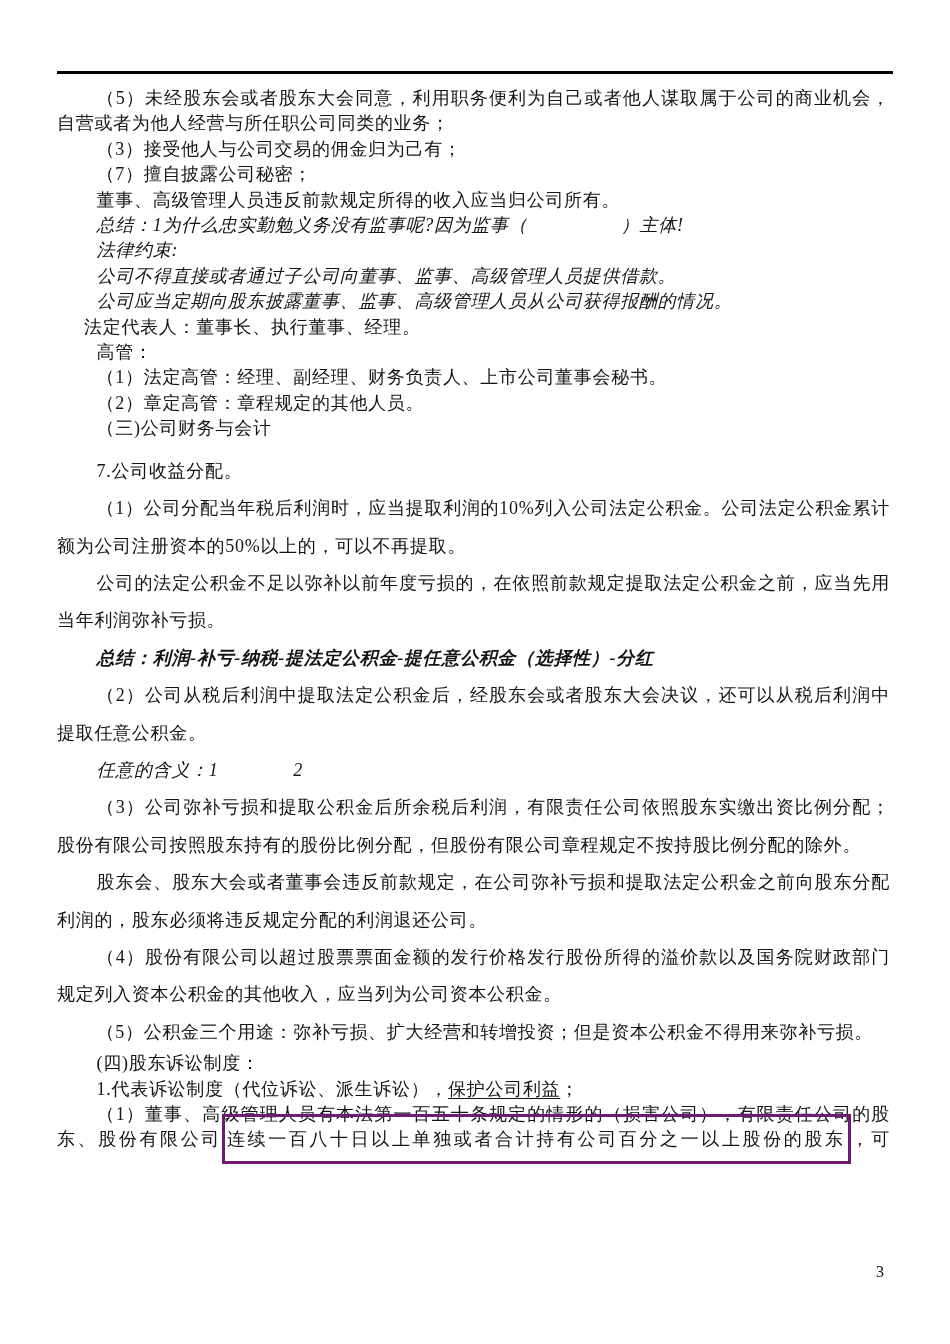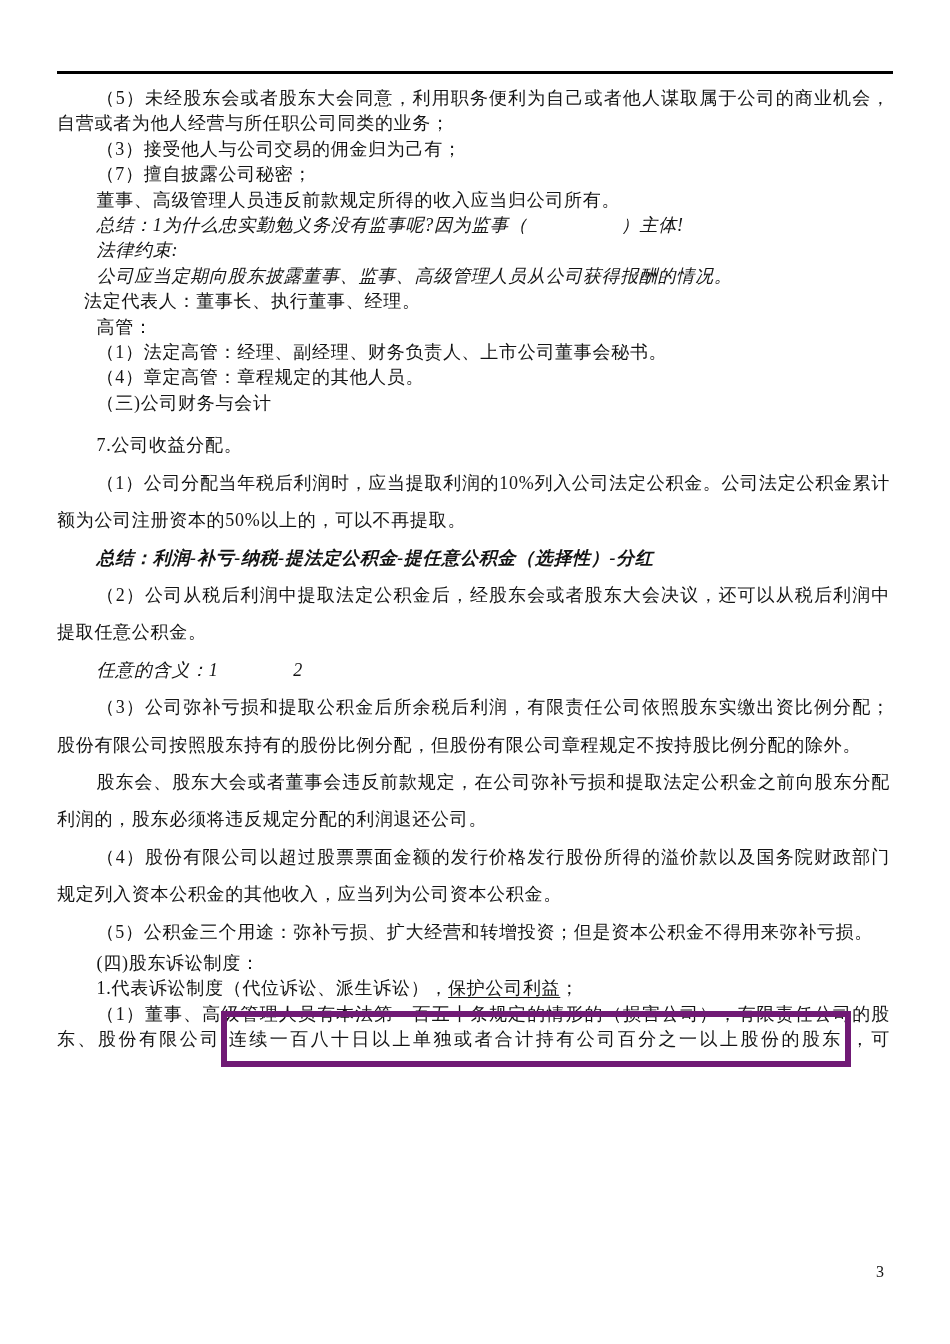--- a/index.html
+++ b/index.html
@@ -38,21 +38,21 @@
   .i2  { text-indent: 2.2em; }
   .i15 { text-indent: 1.5em; }
   .kai { font-style: italic; }   
   .b   { font-weight: bold; }
   .stretch { text-align-last: justify; }
   .ul {
     text-decoration: underline;
     text-underline-offset: 3px;
   }
   .boxed {
-    border: 6px solid #701a75;
+    border: 3px solid #701a75;
     padding: 12px 2px;
   }
   .page-num {
     position: absolute;
     top: 1263px;
     right: 66px;
     font-size: 16px;
     color: #141414;
   }
 </style>
@@ -64,31 +64,33 @@
 
   <div class="content">
 
     <section class="sec-a">
       <p class="i2">（5）未经股东会或者股东大会同意，利用职务便利为自己或者他人谋取属于公司的商业机会，自营或者为他人经营与所任职公司同类的业务；</p>
       <p class="i2">（3）接受他人与公司交易的佣金归为己有；</p>
       <p class="i2">（7）擅自披露公司秘密；</p>
       <p class="i2">董事、高级管理人员违反前款规定所得的收入应当归公司所有。</p>
       <p class="i2 kai">总结：1为什么忠实勤勉义务没有监事呢?因为监事（　　　　　）主体!</p>
       <p class="i2 kai">法律约束:</p>
+      <p class="i2 kai">公司不得直接或者通过子公司向董事、监事、高级管理人员提供借款。</p>
       <p class="i2 kai">公司应当定期向股东披露董事、监事、高级管理人员从公司获得报酬的情况。</p>
       <p class="i15">法定代表人：董事长、执行董事、经理。</p>
       <p class="i2">高管：</p>
       <p class="i2">（1）法定高管：经理、副经理、财务负责人、上市公司董事会秘书。</p>
-      <p class="i2">（4）章定高管：章程规定的其他人员。</p>
+      <p class="i2">（2）章定高管：章程规定的其他人员。</p>
       <p class="i2">（三)公司财务与会计</p>
     </section>
 
     <section class="sec-b">
       <p class="i2">7.公司收益分配。</p>
       <p class="i2">（1）公司分配当年税后利润时，应当提取利润的10%列入公司法定公积金。公司法定公积金累计额为公司注册资本的50%以上的，可以不再提取。</p>
+      <p class="i2">公司的法定公积金不足以弥补以前年度亏损的，在依照前款规定提取法定公积金之前，应当先用当年利润弥补亏损。</p>
       <p class="i2 kai b">总结：利润-补亏-纳税-提法定公积金-提任意公积金（选择性）-分红</p>
       <p class="i2">（2）公司从税后利润中提取法定公积金后，经股东会或者股东大会决议，还可以从税后利润中提取任意公积金。</p>
       <p class="i2 kai">任意的含义：1　　　　2</p>
       <p class="i2">（3）公司弥补亏损和提取公积金后所余税后利润，有限责任公司依照股东实缴出资比例分配；股份有限公司按照股东持有的股份比例分配，但股份有限公司章程规定不按持股比例分配的除外。</p>
       <p class="i2">股东会、股东大会或者董事会违反前款规定，在公司弥补亏损和提取法定公积金之前向股东分配利润的，股东必须将违反规定分配的利润退还公司。</p>
       <p class="i2">（4）股份有限公司以超过股票票面金额的发行价格发行股份所得的溢价款以及国务院财政部门规定列入资本公积金的其他收入，应当列为公司资本公积金。</p>
       <p class="i2">（5）公积金三个用途：弥补亏损、扩大经营和转增投资；但是资本公积金不得用来弥补亏损。</p>
     </section>
 
     <section class="sec-c">

